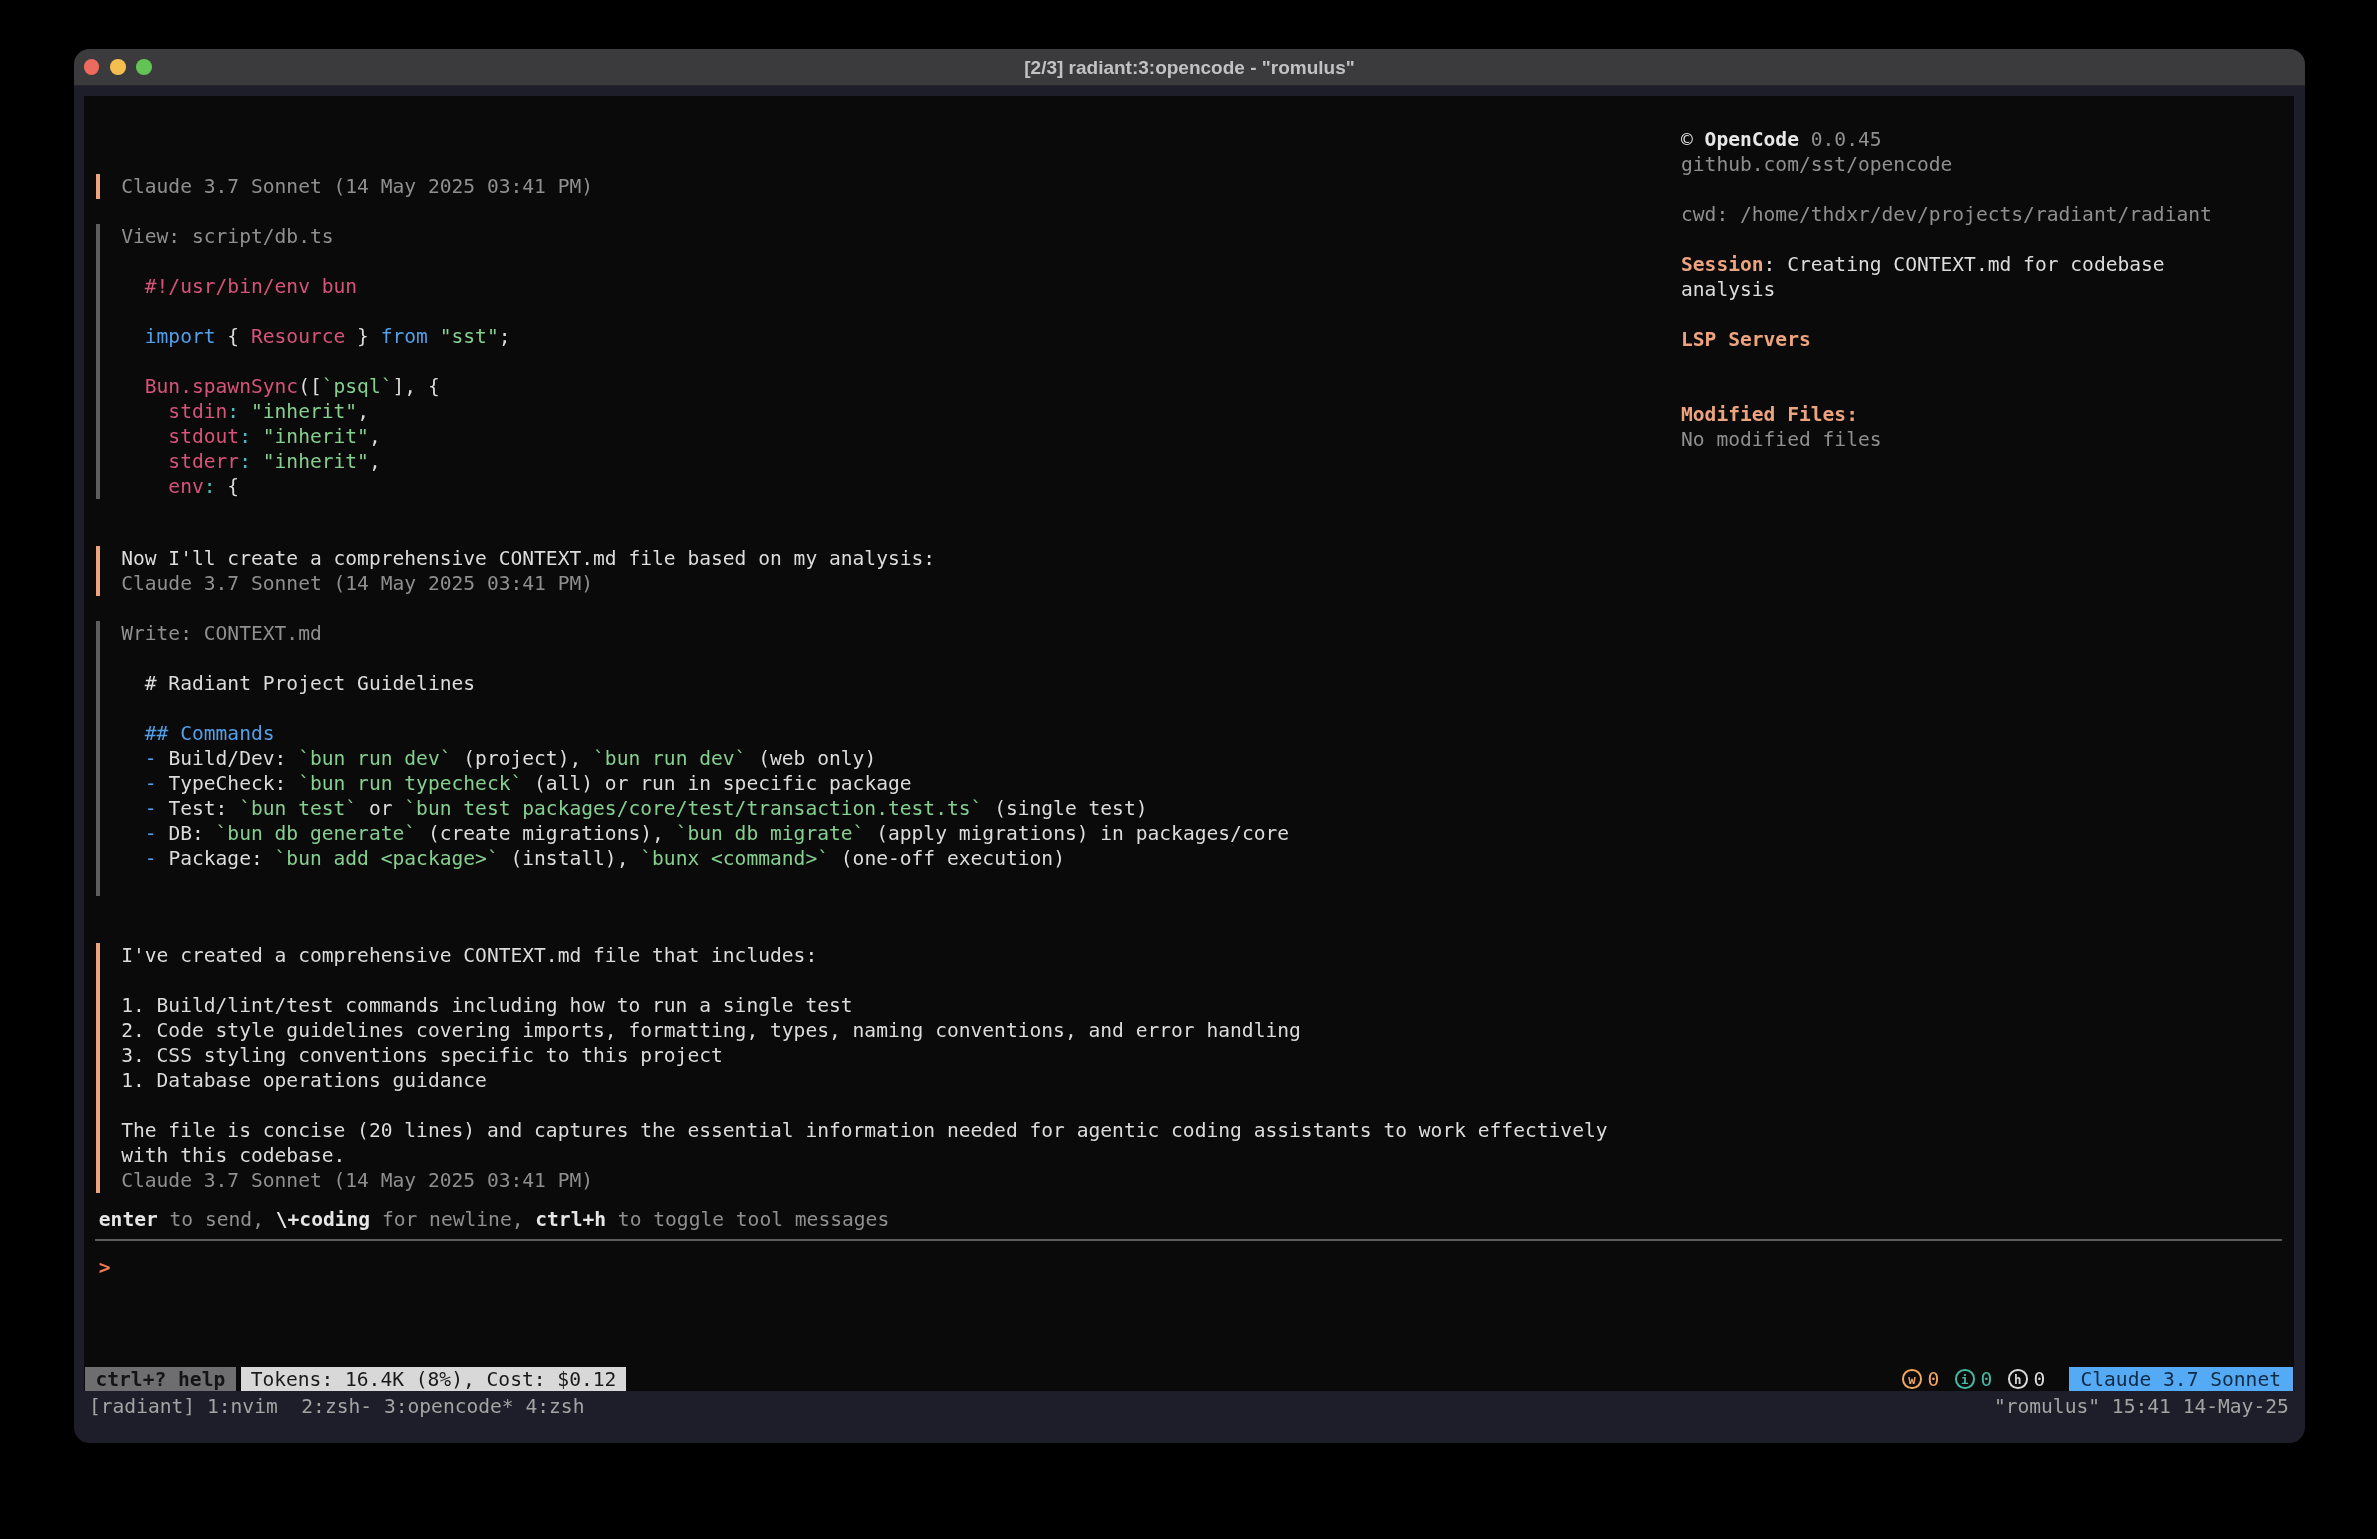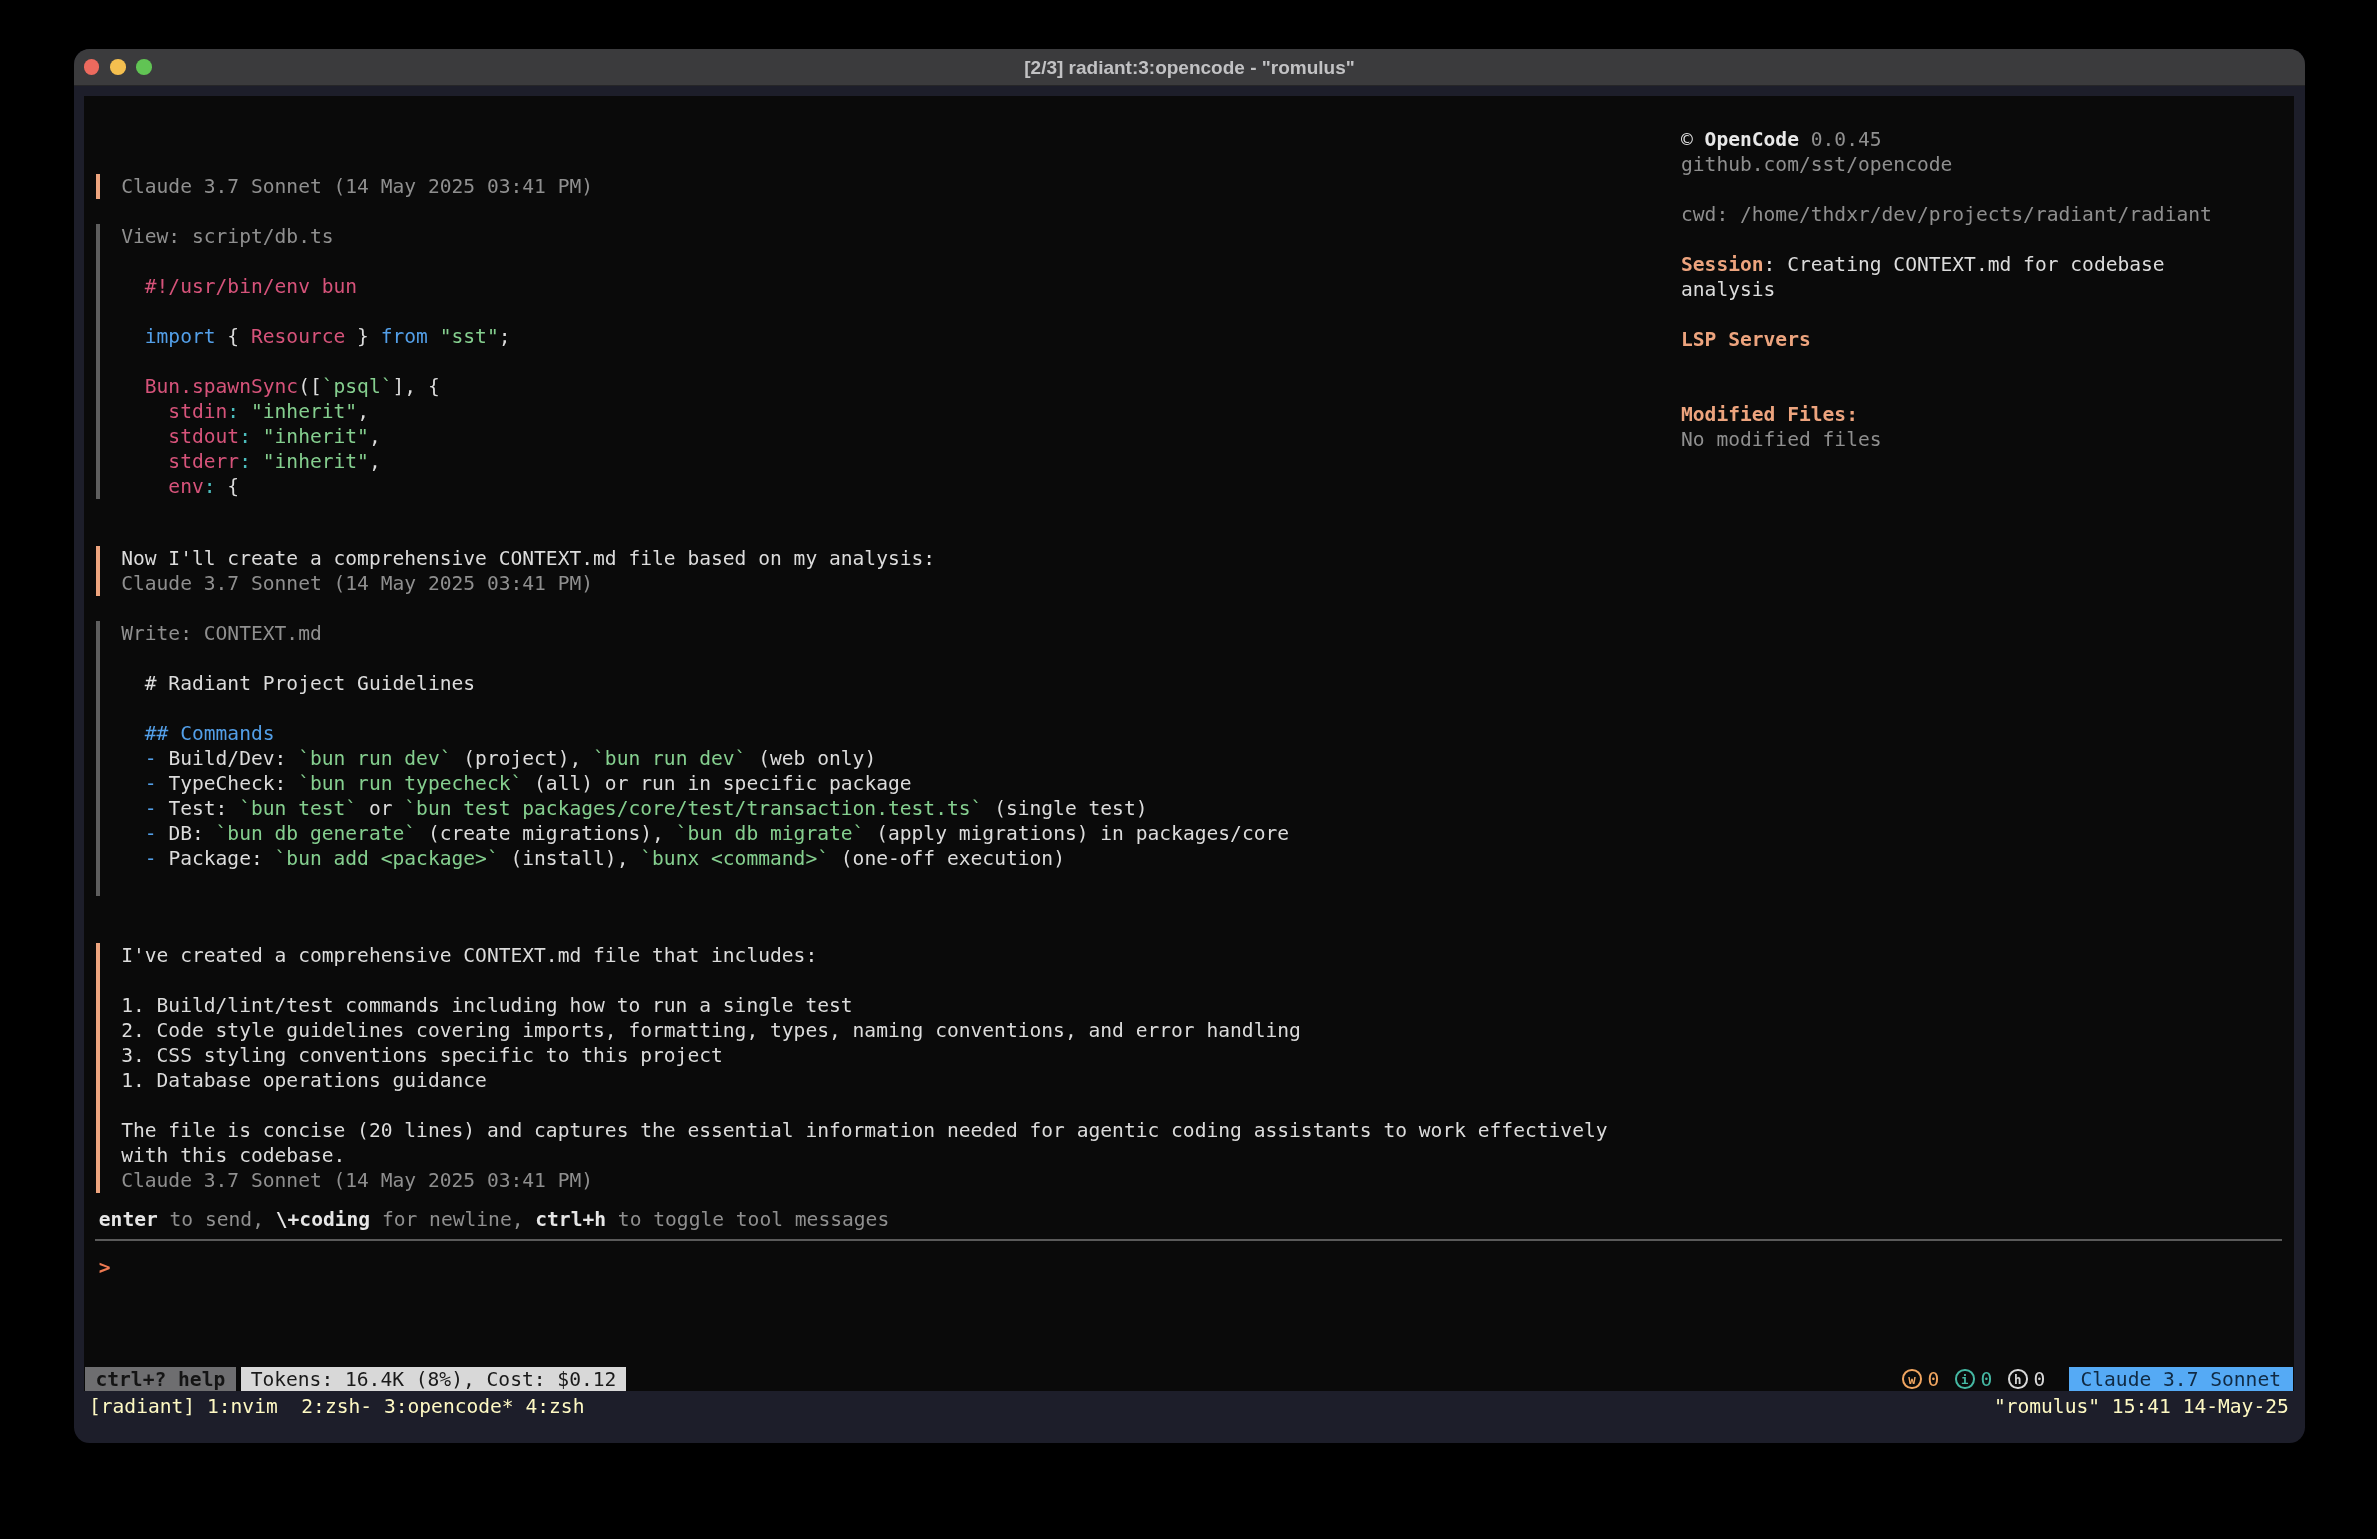--- a/index.html
+++ b/index.html
@@ -83,21 +83,21 @@
   .diag-warning{color:#f0a560;}
   .diag-info{color:#45b8a3;}
   .diag-hint{color:#d8d8d8;}
   .badge{
     background:#55aaf5;color:#102a43;display:flex;align-items:center;
     padding:0 11.7px;margin-left:7.8px;white-space:pre;
   }
 
   
   .tmuxbar{
-    flex:none;height:52px;padding:3.3px 5.2px 0 5.2px;color:#fef9c3;
+    flex:none;height:52px;padding:3.3px 5.2px 0 5.2px;color:#a3a3a3;
     display:flex;justify-content:space-between;white-space:pre;
   }
 </style>
 </head>
 <body>
 
 <div class="window">
 
   <div class="titlebar">
     <div class="lights">

